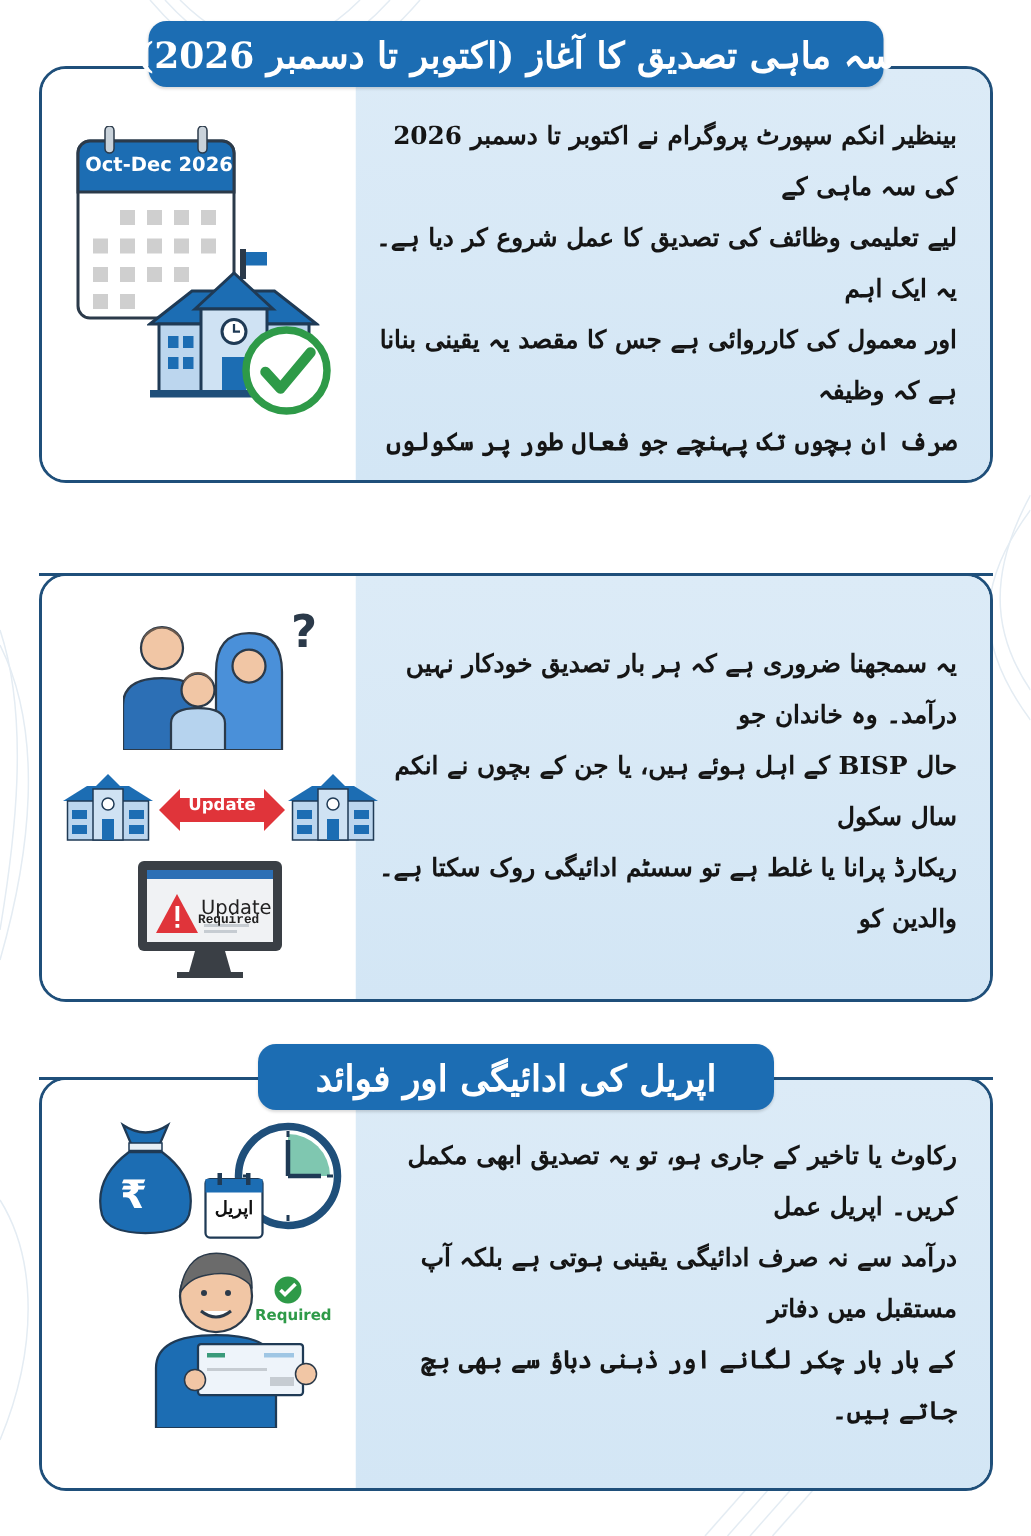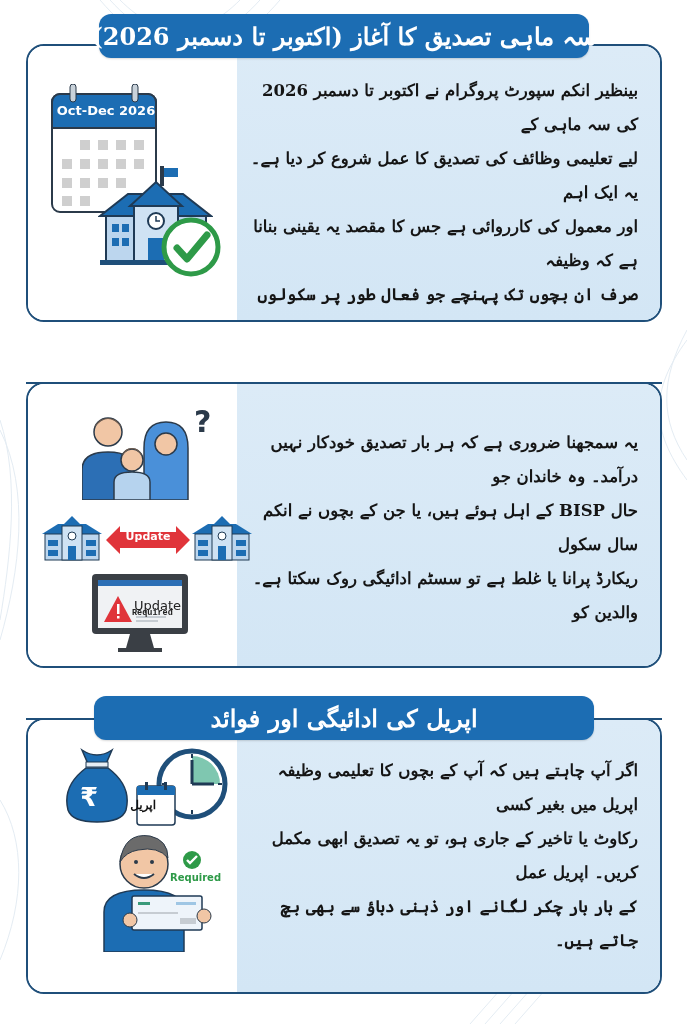--- a/index.html
+++ b/index.html
@@ -218,21 +218,21 @@
       <div>حال BISP کے اہل ہوئے ہیں، یا جن کے بچوں نے انکم سال سکول</div>
       <div>ریکارڈ پرانا یا غلط ہے تو سسٹم ادائیگی روک سکتا ہے۔ والدین کو</div>
 
     </div>
   </div>
 </div>
 
 <div class="section" style="top:694px;height:302px;">
   <div class="divider-line" style="left:0;width:100px;top:24px;"></div>
   <div class="divider-line" style="right:0;width:100px;top:24px;"></div>
-  <div class="header-pill" style="top:2px;width:500px;">
+  <div class="header-pill" style="top:2px;width:344px;">
     <span>اپریل کی ادائیگی اور فوائد</span>
   </div>
   <div class="card" style="top:24px;height:276px;">
     <div class="illus">
 
       <svg style="position:absolute;left:36px;top:26px;" width="66" height="78" viewBox="0 0 66 78">
         <path d="M18 4 q15 10 30 0 l-6 14 h-18z" fill="#1c6db3" stroke="#1f3a55" stroke-width="1.5"></path>
         <rect x="22" y="16" width="22" height="5" fill="#e7eef5" stroke="#1f3a55"></rect>
         <path d="M22 22 q-24 18 -18 42 q4 12 29 12 q25 0 29 -12 q6 -24 -18 -42z" fill="#1c6db3" stroke="#1f3a55" stroke-width="1.5"></path>
       </svg>
@@ -249,21 +249,21 @@
             <path d="M6 36 h4"></path>
           </g>
       </svg>
 
       <svg style="position:absolute;left:108px;top:62px;" width="40" height="44" viewBox="0 0 40 44">
         <rect x="1" y="4" width="38" height="39" rx="3" fill="#fff" stroke="#1f3a55" stroke-width="1.5"></rect>
         <rect x="1" y="4" width="38" height="9" fill="#1c6db3"></rect>
         <rect x="9" y="0" width="3" height="8" fill="#1f3a55"></rect>
         <rect x="28" y="0" width="3" height="8" fill="#1f3a55"></rect>
       </svg>
-      <span style="position:absolute;left:108px;top:78px;width:20px;text-align:center;color:#111;font-size:12px;font-weight:bold;direction:rtl;font-family:'DejaVu Serif',serif;">اپریل</span>
+      <span style="position:absolute;left:108px;top:78px;width:40px;text-align:center;color:#111;font-size:12px;font-weight:bold;direction:rtl;font-family:'DejaVu Serif',serif;">اپریل</span>
 
       <svg style="position:absolute;left:72px;top:112px;" width="120" height="120" viewBox="0 0 120 120">
         <circle cx="44" cy="32" r="24" fill="#f1c6a5" stroke="#2b3a4a" stroke-width="1.5"></circle>
         <path d="M20 30 q4 -30 30 -26 q18 4 18 22 q-10 -12 -30 -8 q-12 2 -18 12z" fill="#6b6b6b" stroke="#2b3a4a" stroke-width="1"></path>
         <path d="M34 42 q10 8 20 0" stroke="#2b3a4a" stroke-width="2" fill="#fff"></path>
         <circle cx="36" cy="30" r="2" fill="#2b3a4a"></circle>
           <circle cx="52" cy="30" r="2" fill="#2b3a4a"></circle>
         <path d="M4 120 v-40 q0 -22 40 -22 q40 0 40 22 v40z" fill="#1c6db3" stroke="#1f3a55" stroke-width="1.5"></path>
         <rect x="32" y="64" width="70" height="34" rx="2" fill="#eef4fa" stroke="#1f3a55" stroke-width="1.5"></rect>
         <rect x="38" y="70" width="12" height="3" fill="#3a9a7a"></rect>
@@ -273,19 +273,19 @@
         <circle cx="30" cy="88" r="7" fill="#f1c6a5" stroke="#2b3a4a"></circle>
         <circle cx="104" cy="84" r="7" fill="#f1c6a5" stroke="#2b3a4a"></circle>
       </svg>
       <svg style="position:absolute;left:154px;top:130px;" width="20" height="20" viewBox="0 0 20 20">
         <circle cx="10" cy="10" r="9" fill="#2e9a48"></circle>
         <path d="M5 10 l3 3 l7 -7" stroke="#fff" stroke-width="2.4" fill="none"></path>
       </svg>
       <span style="position:absolute;left:142px;top:152px;color:#2e9a48;font-size:10px;font-weight:bold;font-family:'DejaVu Sans',sans-serif;">Required</span>
     </div>
     <div class="text" style="padding-top:34px;">
-      <div>اگر آپ چاہتے ہیں کہ آپ کے بچوں کا تعلیمی وظیفہ اپریل میں بغیر کسی</div>
       <div>رکاوٹ یا تاخیر کے جاری ہو، تو یہ تصدیق ابھی مکمل کریں۔ اپریل عمل</div>
+      <div>درآمد سے نہ صرف ادائیگی یقینی ہوتی ہے بلکہ آپ مستقبل میں دفاتر</div>
       <div>کے بار بار چکر لگانے اور ذہنی دباؤ سے بھی بچ جاتے ہیں۔</div>
 
     </div>
   </div>
 </div>
 
 </body></html>

